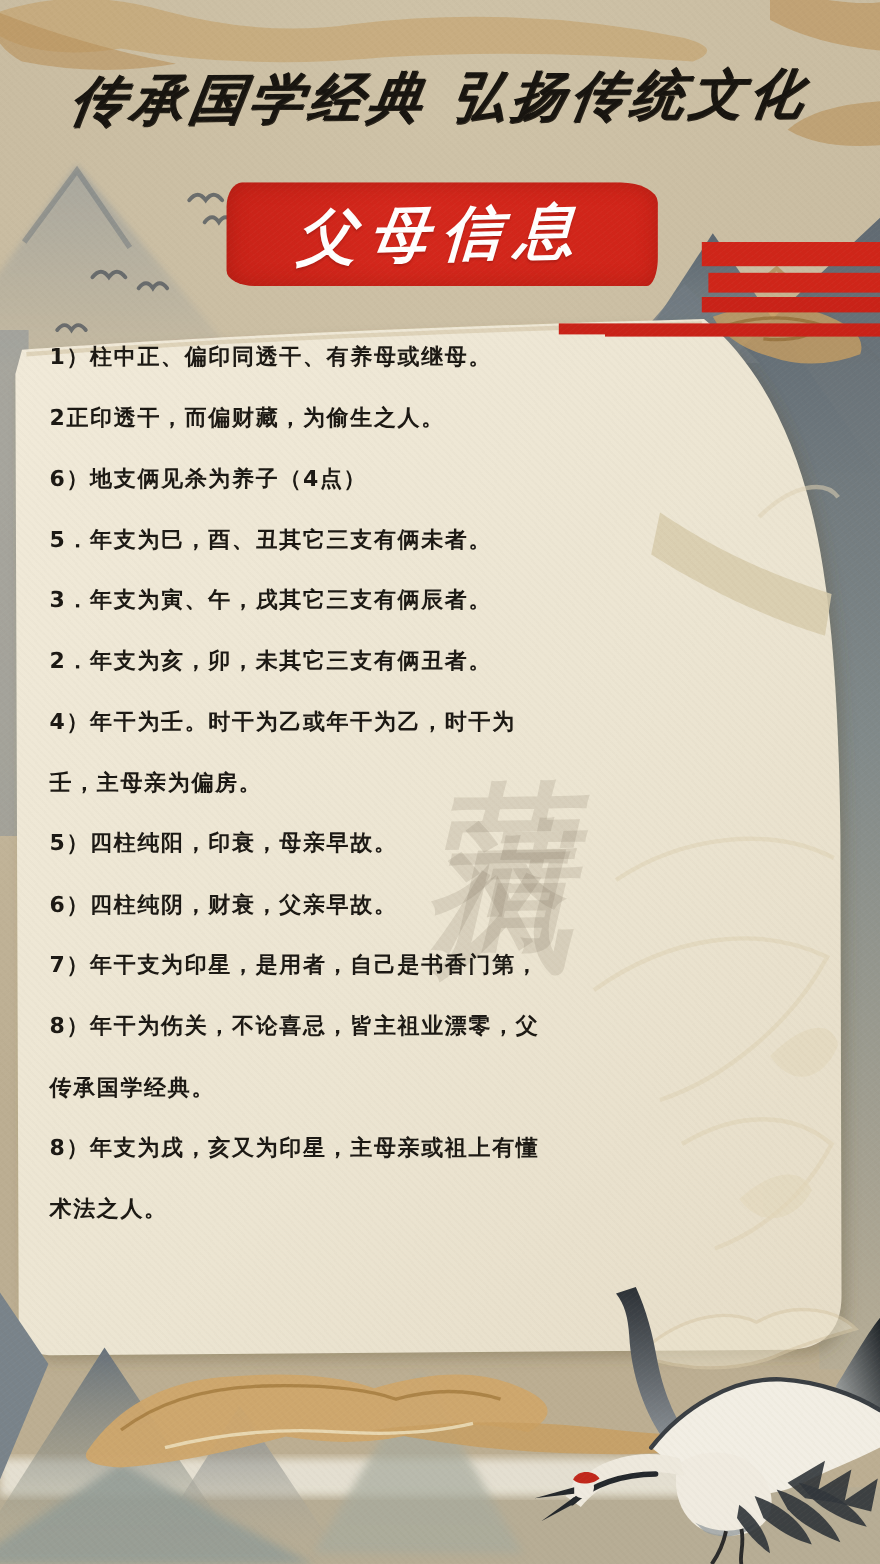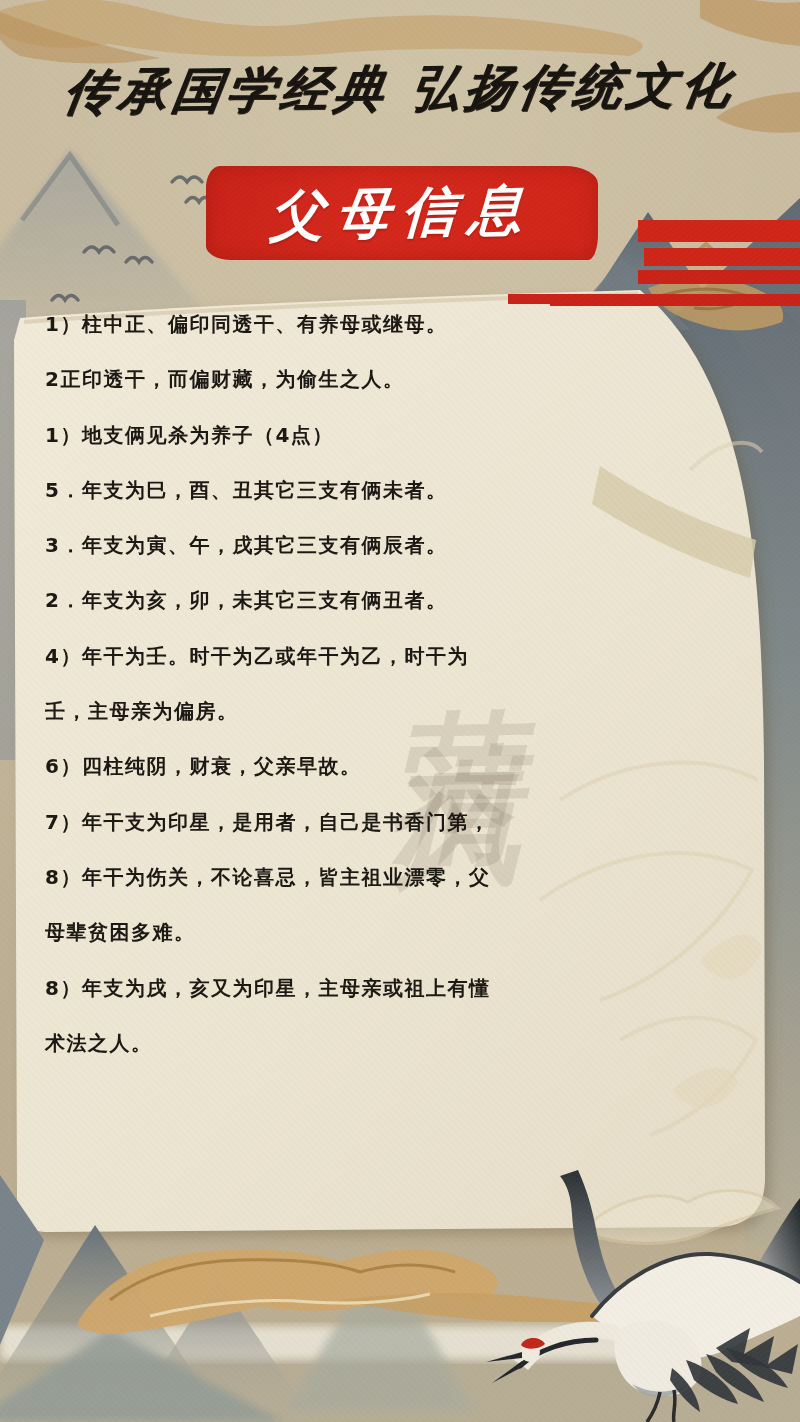--- a/index.html
+++ b/index.html
@@ -151,30 +151,31 @@
   <div class="watermark">荣清风</div>
 
   <div class="callig-title">传承国学经典 弘扬传统文化</div>
   <div class="banner">
     <span class="banner-label">父母信息</span>
   </div>
 
   <div class="text-block">
       <div class="line">1）柱中正、偏印同透干、有养母或继母。</div>
       <div class="line">2正印透干，而偏财藏，为偷生之人。</div>
-      <div class="line">1）地支俩见杀为养子（4点）</div>
+      <div class="line">6）地支俩见杀为养子（4点）</div>
       <div class="line">5．年支为巳，酉、丑其它三支有俩未者。</div>
       <div class="line">3．年支为寅、午，戌其它三支有俩辰者。</div>
       <div class="line">2．年支为亥，卯，未其它三支有俩丑者。</div>
       <div class="line">4）年干为壬。时干为乙或年干为乙，时干为</div>
       <div class="line">壬，主母亲为偏房。</div>
+      <div class="line">5）四柱纯阳，印衰，母亲早故。</div>
       <div class="line">6）四柱纯阴，财衰，父亲早故。</div>
       <div class="line">7）年干支为印星，是用者，自己是书香门第，</div>
       <div class="line">8）年干为伤关，不论喜忌，皆主祖业漂零，父</div>
-      <div class="line">母辈贫困多难。</div>
+      <div class="line">传承国学经典。</div>
       <div class="line">8）年支为戌，亥又为印星，主母亲或祖上有懂</div>
       <div class="line">术法之人。</div>
     </div>
 
   <svg class="z4" width="800" height="1422" viewBox="0 0 800 1422" style="pointer-events:none">
     <defs>
       <linearGradient id="gBm1" x1="0" y1="0" x2="0" y2="1">
         <stop offset="0" stop-color="#67717a"></stop>
           <stop offset="1" stop-color="#a9a893" stop-opacity=".2"></stop>
       </linearGradient>

